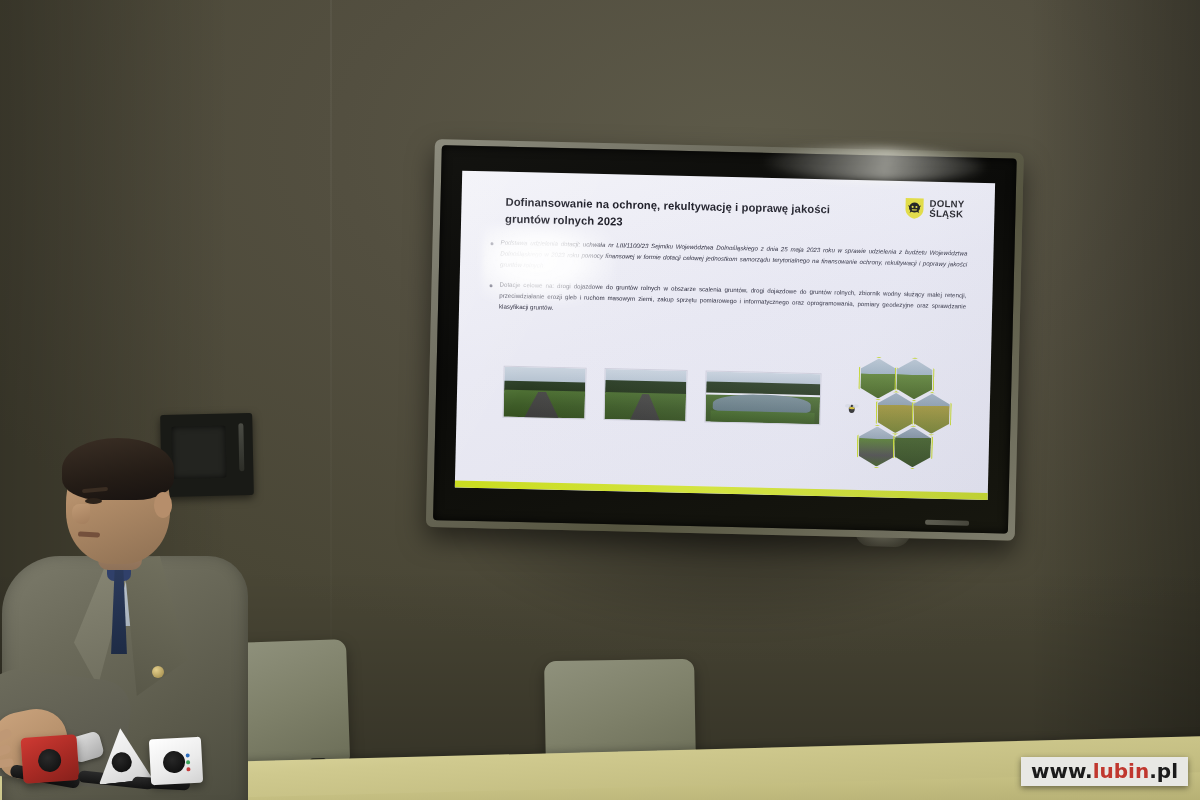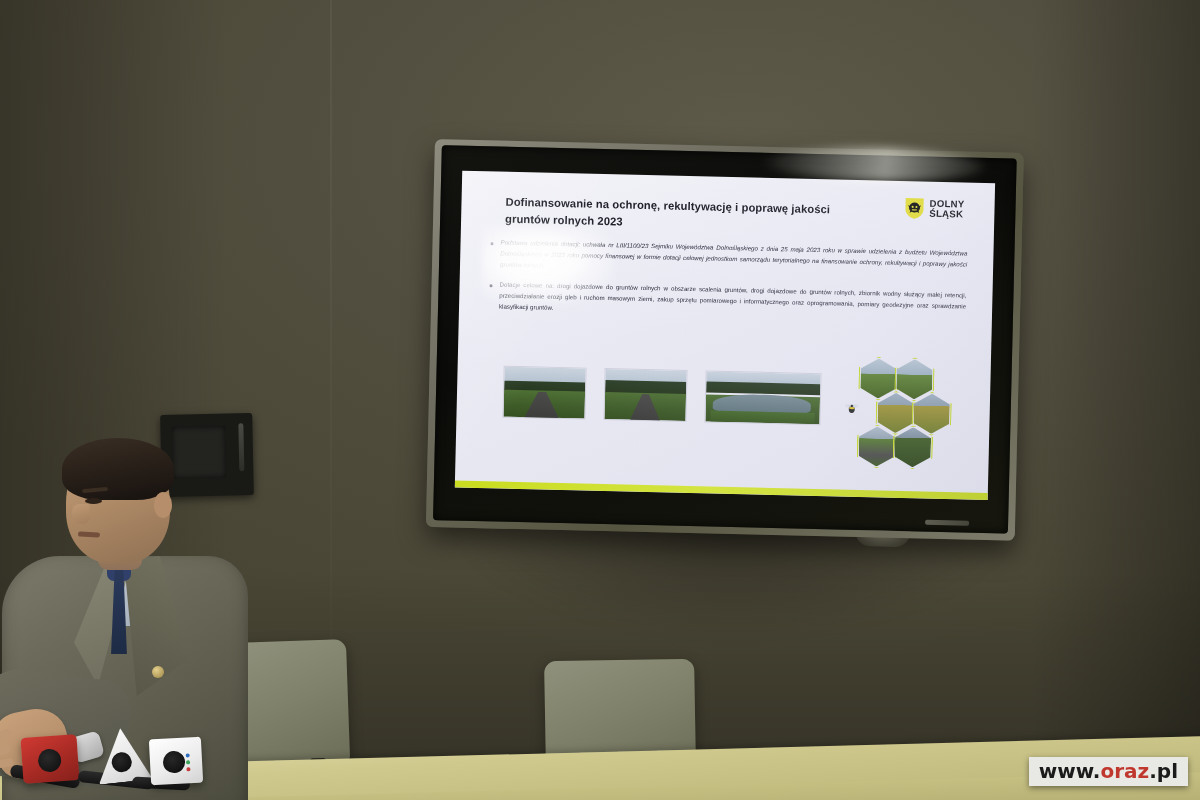--- a/index.html
+++ b/index.html
@@ -361,16 +361,16 @@
   <div class="mic mic-white2">
     <div class="hole"></div>
     <div class="mic-dots">
       <span style="background:#2f6fbf"></span>
       <span style="background:#3aa35a"></span>
       <span style="background:#c43a3a"></span>
     </div>
   </div>
 
   <div class="watermark">
-    <div class="wm-text"><span>www.</span><span class="red">oraz</span><span>.pl</span></div>
+    <div class="wm-text"><span>www.</span><span class="red">lubin</span><span>.pl</span></div>
   </div>
 
 </div>
 
 </body></html>

